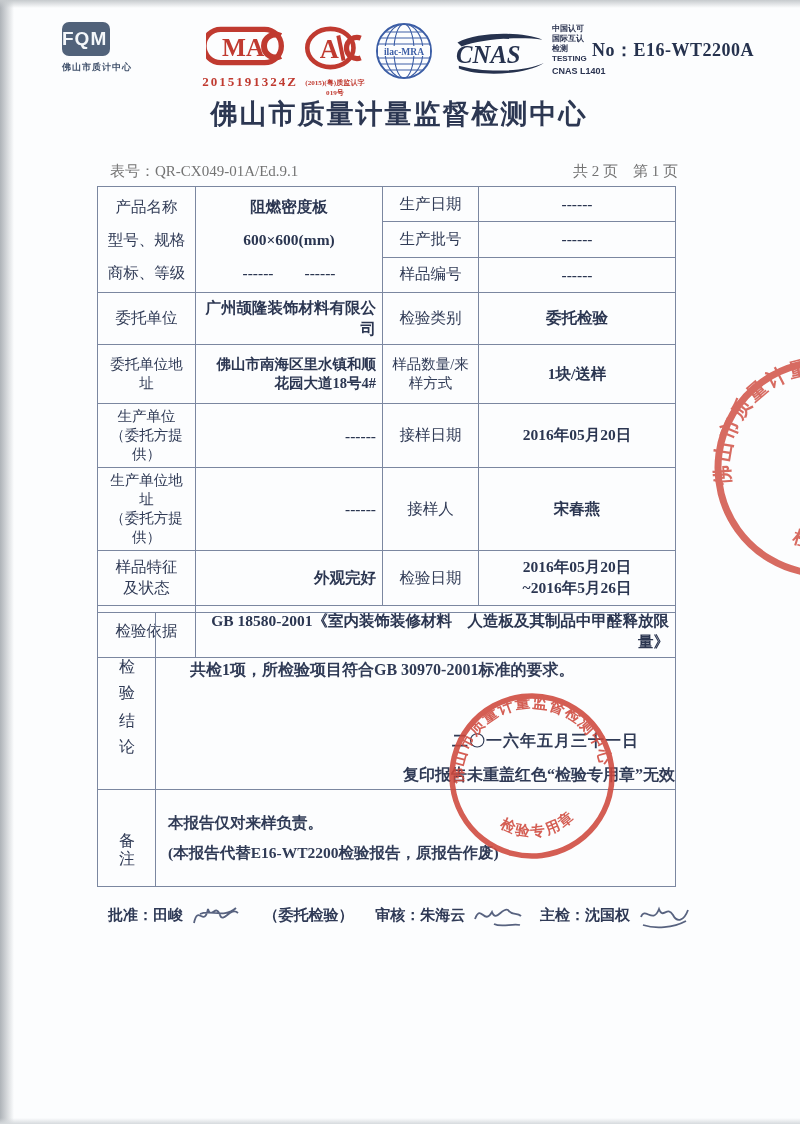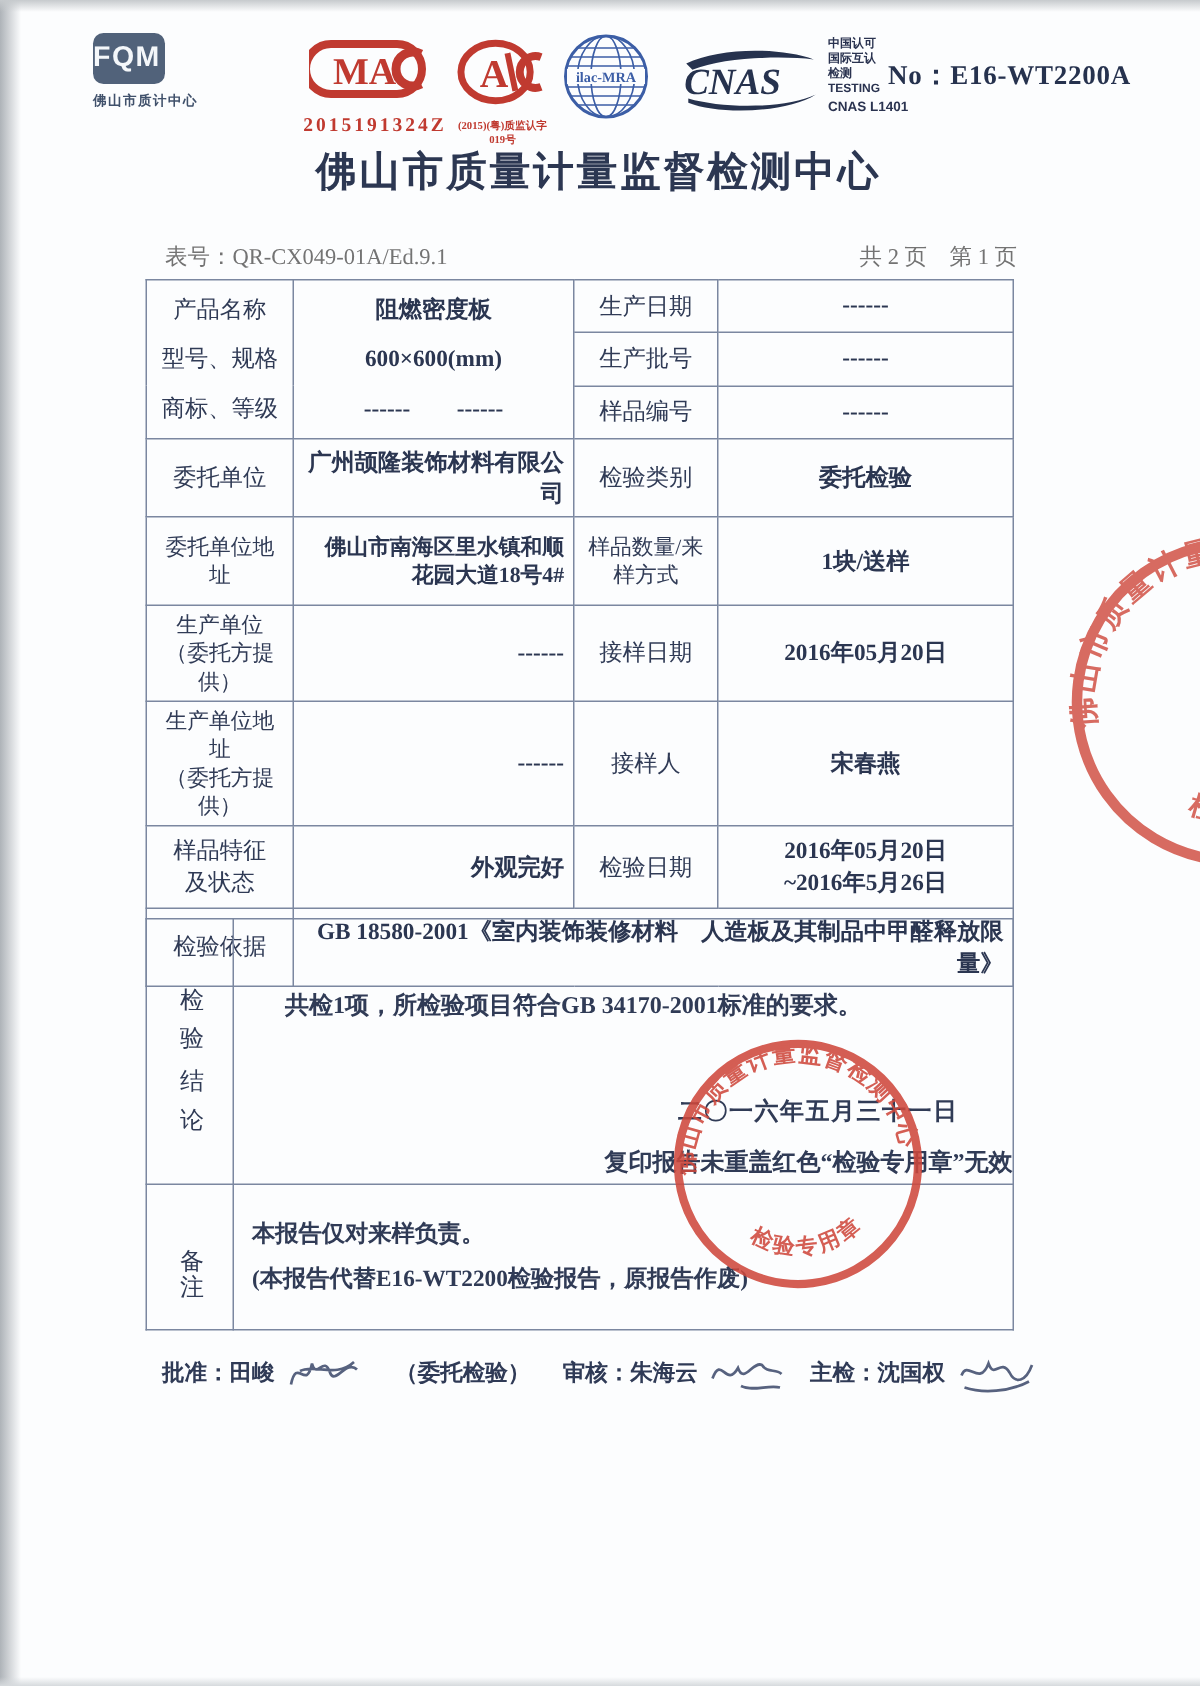--- a/index.html
+++ b/index.html
@@ -250,21 +250,21 @@
     <colgroup>
         <col style="width:58px">
         <col style="width:520px">
       </colgroup>
     <tbody>
         <tr style="height:177px">
       <td class="lbl vert vert-concl">
         <span>检验结论</span>
       </td>
       <td class="concl-cell">
-        <div class="concl-statement">共检1项，所检验项目符合GB 34170-2001标准的要求。</div>
+        <div class="concl-statement">共检1项，所检验项目符合GB 30970-2001标准的要求。</div>
         <div class="concl-date">二〇一六年五月三十一日</div>
         <div class="concl-note">复印报告未重盖红色“检验专用章”无效</div>
       </td>
     </tr>
     <tr style="height:97px">
       <td class="lbl vert vert-remark">
         <span>备注</span>
       </td>
       <td>
         <div class="remark-line">本报告仅对来样负责。</div>

